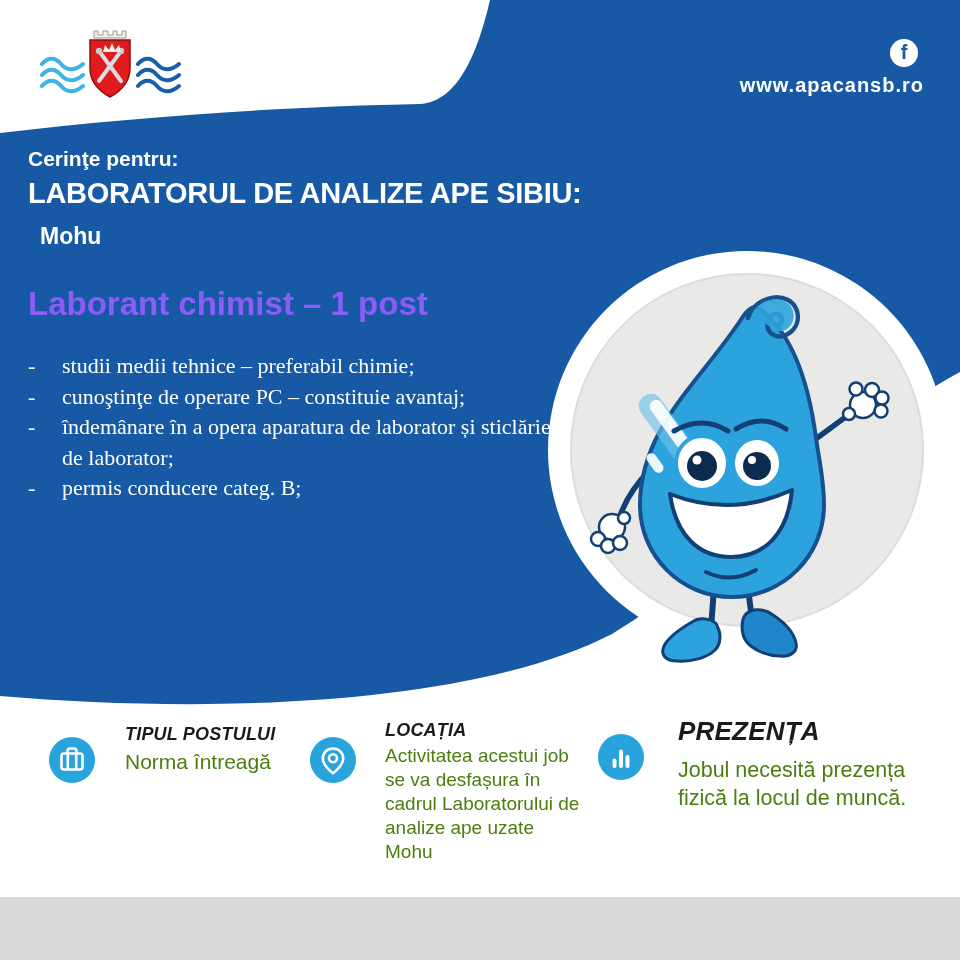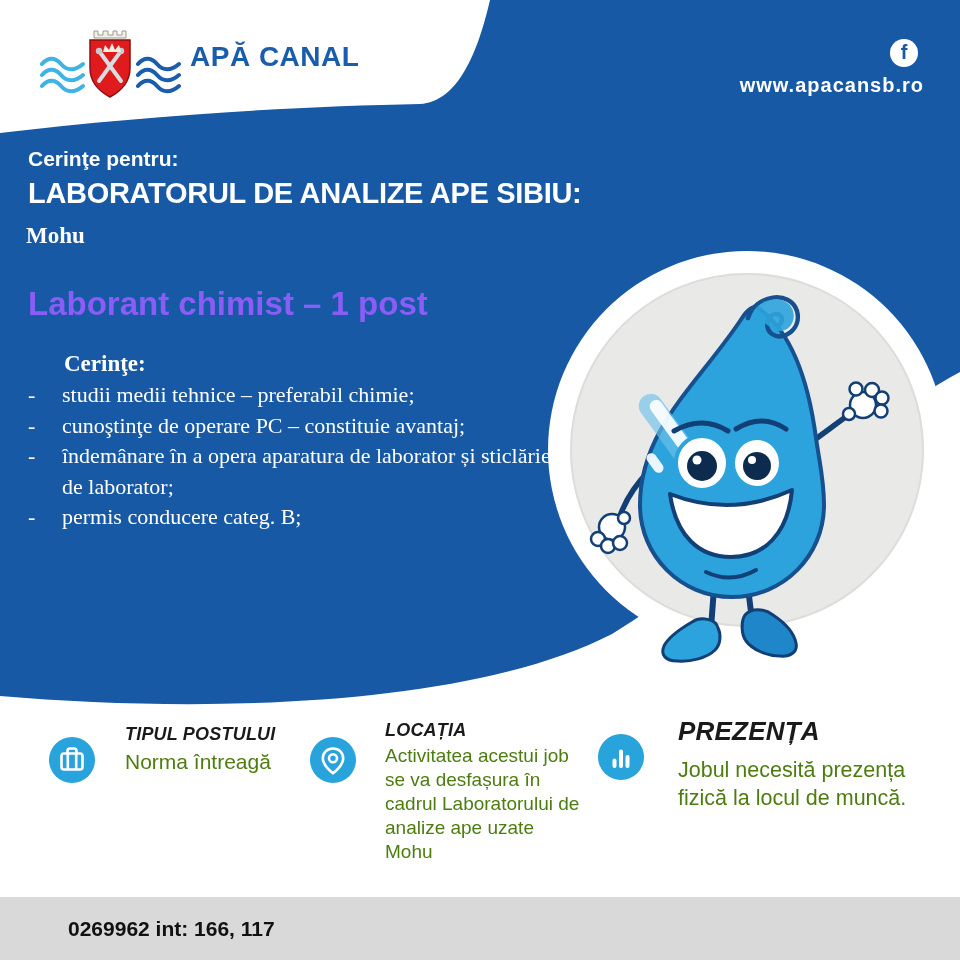--- a/index.html
+++ b/index.html
@@ -22,21 +22,21 @@
   .brand-line2 { font-size:28px; letter-spacing:1px; }
 
   .fb-badge { position:absolute; left:890px; top:39px; width:28px; height:28px; border-radius:50%;
     background:#ffffff; color:#1759a5; font-weight:bold; font-size:20px; text-align:center; line-height:27px; z-index:3; }
   .site-url { position:absolute; right:36px; top:74px; color:#ffffff; font-weight:bold;
     font-size:20px; letter-spacing:1px; z-index:3;text-align:center; }
 
   
   .intro      { position:absolute; left:28px; top:147px; color:#fff; font-weight:bold; font-size:21px; }
   .dept       { position:absolute; left:28px; top:177px; color:#fff; font-weight:bold; font-size:29px; letter-spacing:-0.3px; }
-  .place      { position:absolute; left:26px; top:223px; color:#fff; font-weight:bold; font-size:23px;font-family:Liberation Serif, serif; }
+  .place      { position:absolute; left:40px; top:223px; color:#fff; font-weight:bold; font-size:23px; }
   .job-title  { position:absolute; left:28px; top:285px; color:#8b5cf6; font-weight:bold; font-size:33px;text-align:center; }
 
   .req { position:absolute; left:28px; top:351px; width:545px; color:#fff;
          font-family:"Liberation Serif", serif; font-size:22px; }
   .req-title { font-weight:bold; font-size:23px; padding-left:36px; margin-bottom:3px; }
   .req-list { list-style:none; }
   .req-list li { display:flex; line-height:30.5px; }
   .req-dash { width:34px; flex:0 0 34px; }
   .req-text { flex:1; max-width:508px; }
 
@@ -149,34 +149,32 @@
     <path d="M19,26 l2,-7 4,5 3,-7 3,7 4,-5 2,7 z" fill="#f5f0e2"></path>
   </svg>
   <svg class="waves right" width="46" height="38" viewBox="0 0 46 38">
     <g fill="none" stroke="#1a5dad" stroke-width="4" stroke-linecap="round">
       <path d="M2,8  C8,1 15,1 21,8  C27,15 35,15 43,8"></path>
       <path d="M2,19 C8,12 15,12 21,19 C27,26 35,26 43,19"></path>
       <path d="M2,30 C8,23 15,23 21,30 C27,37 35,37 43,30"></path>
     </g>
   </svg>
   <div class="brand-text">
-    <div class="brand-line1">APĂ CANAL</div>
   </div>
 </div>
 
 <div class="fb-badge">f</div>
 <div class="site-url">www.apacansb.ro</div>
 
 <div class="content intro">Cerinţe pentru:</div>
 <div class="content dept">LABORATORUL DE ANALIZE APE SIBIU:</div>
 <div class="content place">Mohu</div>
 <div class="content job-title">Laborant chimist – 1 post</div>
 
 <div class="content req">
-  <div class="req-title">Cerinţe:</div>
   <ul class="req-list">
     <li>
       <span class="req-dash">-</span>
       <span class="req-text">studii medii tehnice – preferabil chimie;</span>
     </li>
     <li>
       <span class="req-dash">-</span>
       <span class="req-text">cunoştinţe de operare PC – constituie avantaj;</span>
     </li>
     <li>
@@ -217,14 +215,13 @@
   <g fill="#ffffff">
     <rect x="14.5" y="24.5" width="4" height="9.5" rx="2"></rect>
     <rect x="21" y="15.5" width="4" height="18.5" rx="2"></rect>
     <rect x="27.5" y="21" width="4" height="13" rx="2"></rect>
   </g>
 </svg>
 <div class="col-title t3">PREZENȚA</div>
 <div class="col-text x3">Jobul necesită prezența fizică la locul de muncă.</div>
 
 <div class="footer">
-  <div class="footer-phone">0269962 int: 166, 117</div>
 </div>
 
 </body></html>

